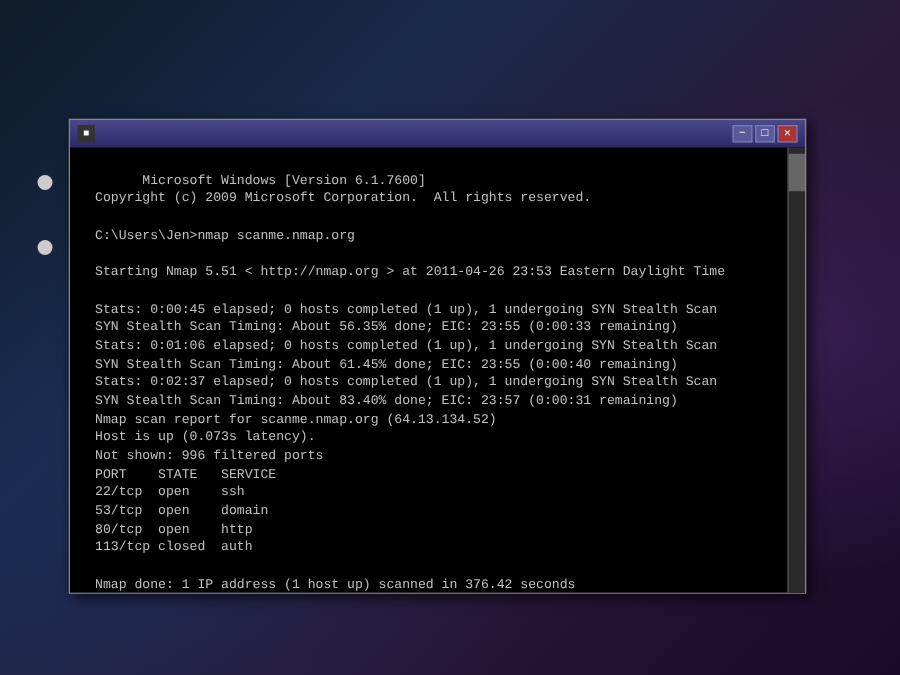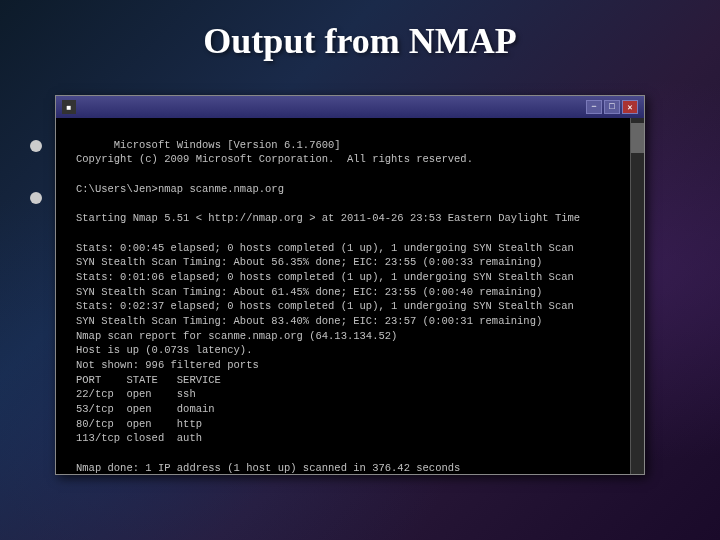--- a/index.html
+++ b/index.html
@@ -152,21 +152,20 @@
     }
   </style>
 </head>
 <body>
 
 <div class="background"></div>
 <div class="bg-decoration"></div>
 
 <div class="slide-container">
 
-  <h1 class="slide-title">Output from NMAP</h1>
 
   <div class="bullets">
     <div class="bullet"></div>
     <div class="bullet"></div>
   </div>
 
   <div class="cmd-window">
     <div class="cmd-titlebar">
       <div class="cmd-titlebar-left">
         <div class="cmd-icon">■</div>

